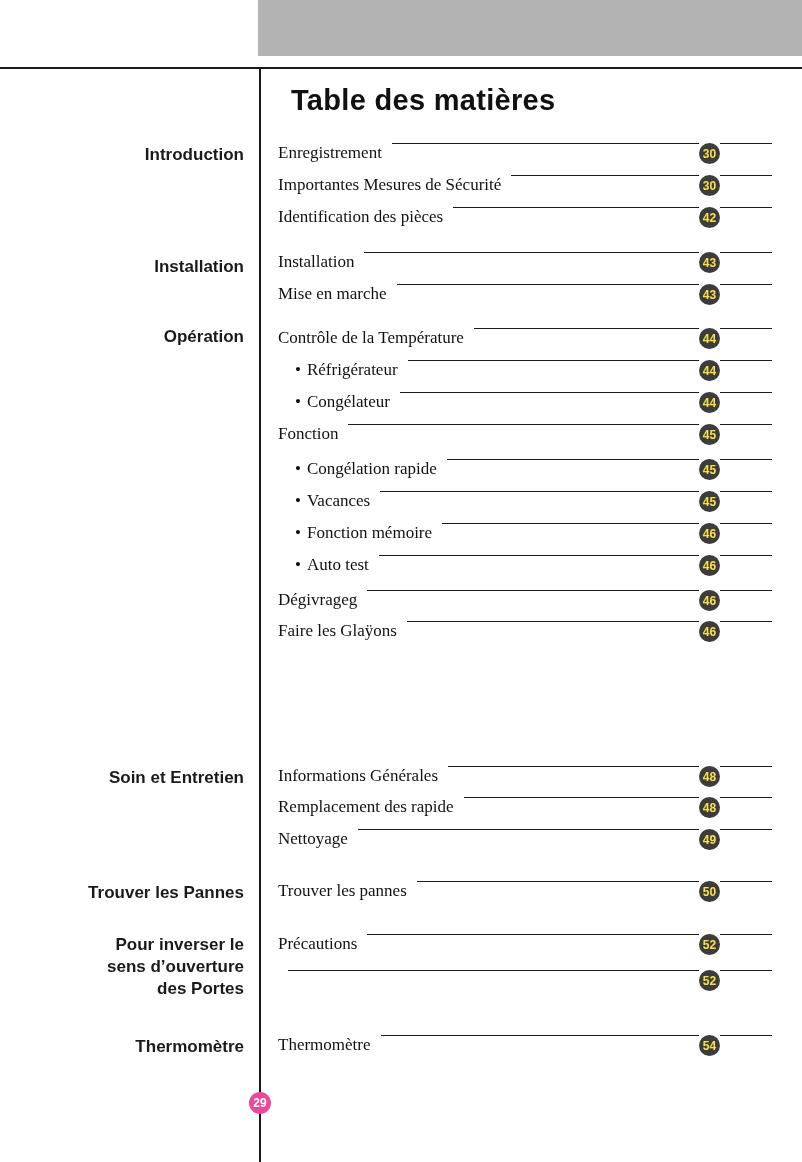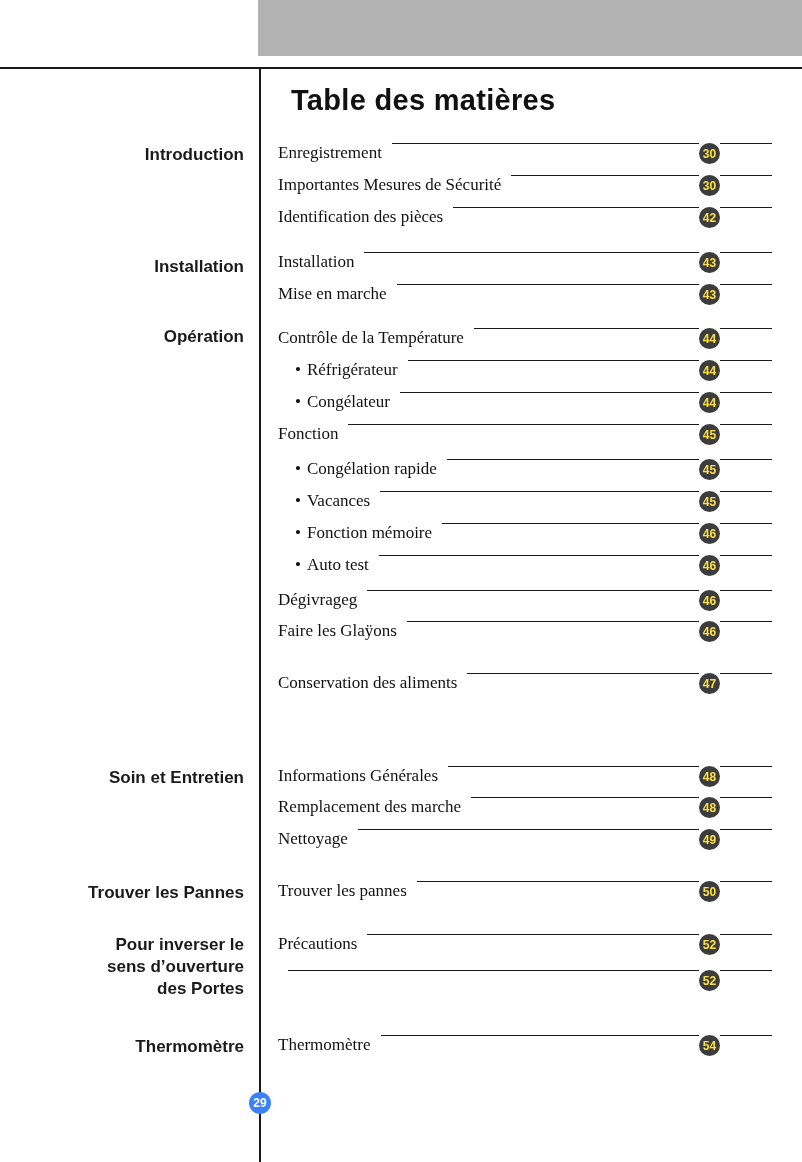--- a/index.html
+++ b/index.html
@@ -96,21 +96,21 @@
   .tail {
     flex: 0 0 52px;
     height: 0;
     border-top: 1.5px solid #1a1a1a;
   }
   .footer-badge {
     position: absolute;
     left: 249px; top: 1092px;
     width: 22px; height: 22px;
     border-radius: 50%;
-    background: #3b82f6;
+    background: #ec4899;
     color: #ffffff;
     font-size: 12px;
     font-weight: bold;
     display: flex;
     align-items: center;
     justify-content: center;
     font-family: "Liberation Sans", sans-serif;
     z-index: 2;
   }
 </style>
@@ -227,35 +227,29 @@
     <span class="page-badge">46</span>
     <span class="tail"></span>
   </div>
   <div class="toc-row" style="top:621px">
     <span class="entry-text">Faire les Glaÿons</span>
     <span class="leader"></span>
     <span class="page-badge">46</span>
     <span class="tail"></span>
   </div>
 
-  <div class="toc-row" style="top:673px">
-    <span class="entry-text">Conservation des aliments</span>
-    <span class="leader"></span>
-    <span class="page-badge">47</span>
-    <span class="tail"></span>
-  </div>
 
   <div class="toc-row" style="top:766px">
     <span class="entry-text">Informations Générales</span>
     <span class="leader"></span>
     <span class="page-badge">48</span>
     <span class="tail"></span>
   </div>
   <div class="toc-row" style="top:797px">
-    <span class="entry-text">Remplacement des marche</span>
+    <span class="entry-text">Remplacement des rapide</span>
     <span class="leader"></span>
     <span class="page-badge">48</span>
     <span class="tail"></span>
   </div>
   <div class="toc-row" style="top:829px">
     <span class="entry-text">Nettoyage</span>
     <span class="leader"></span>
     <span class="page-badge">49</span>
     <span class="tail"></span>
   </div>

